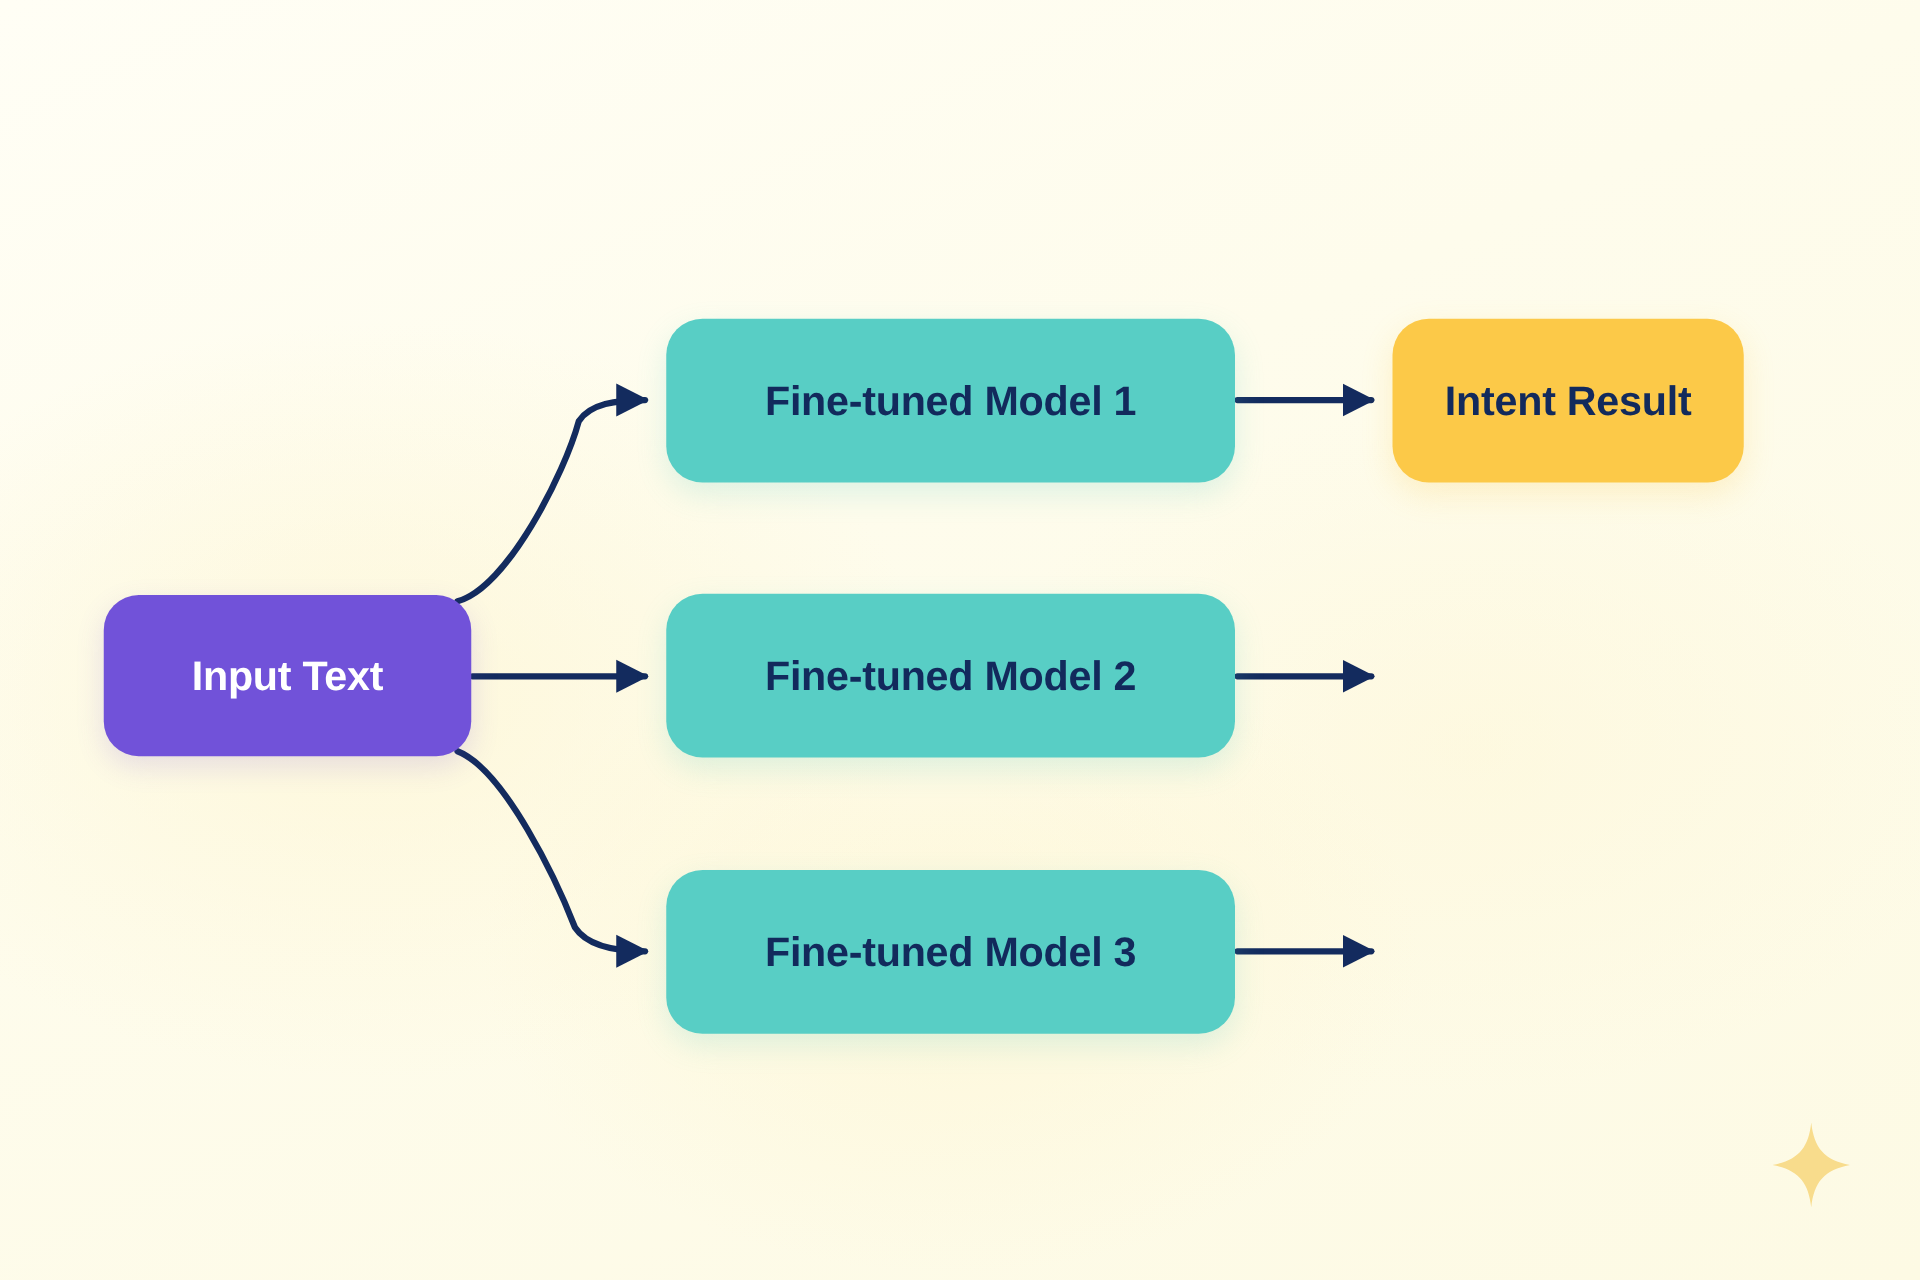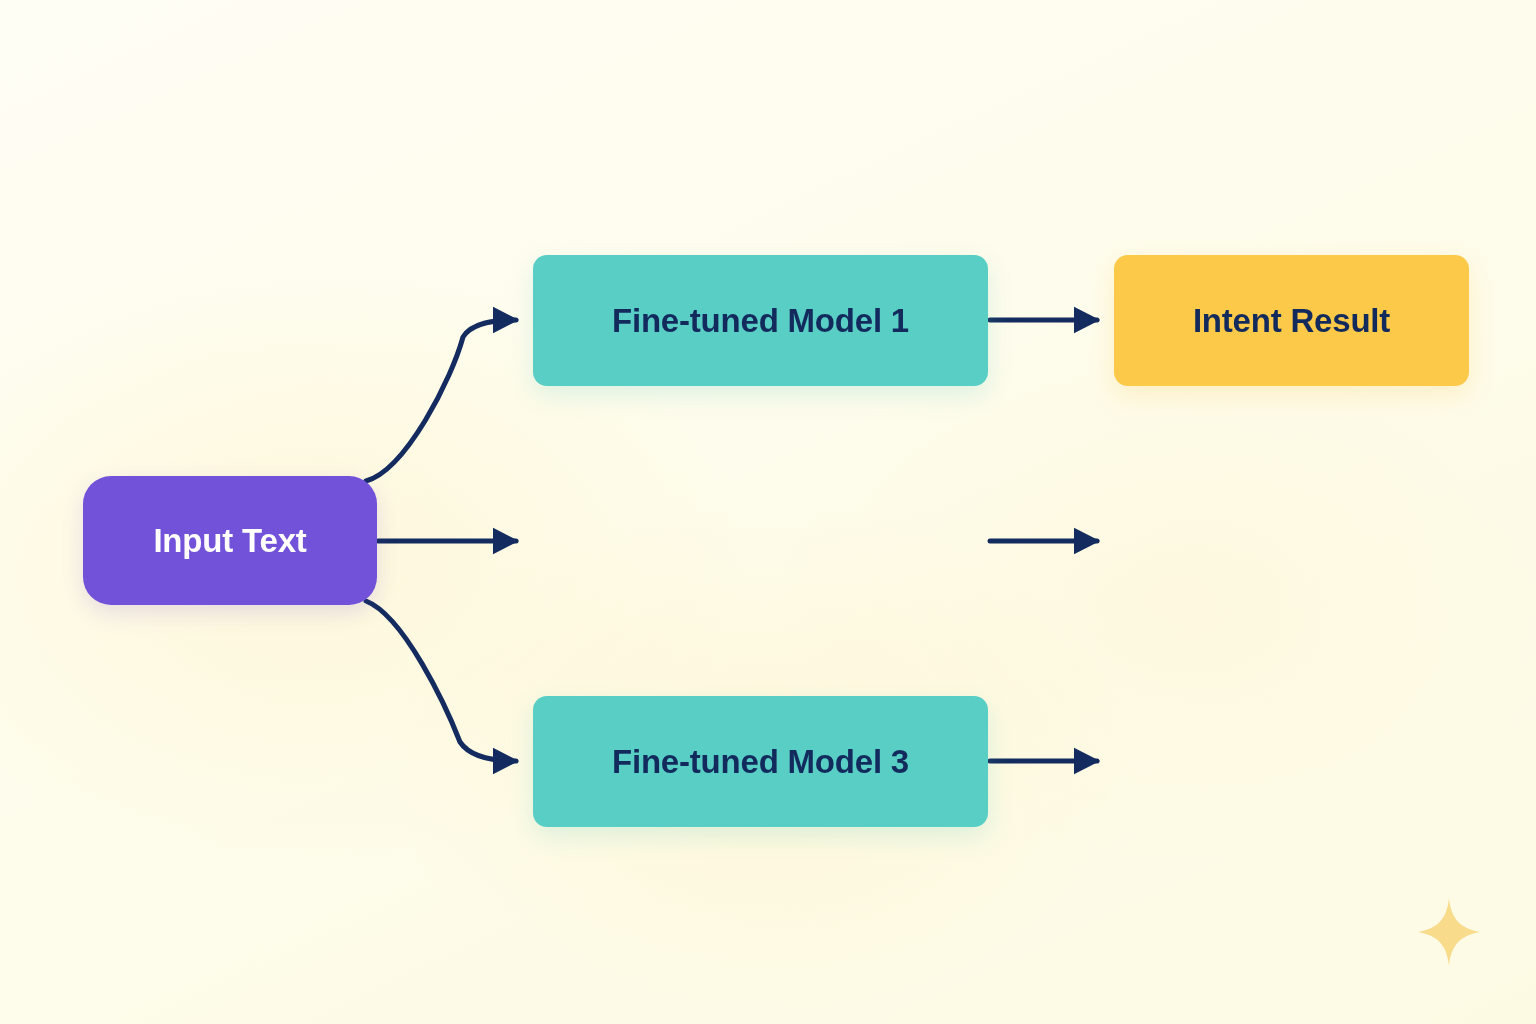--- a/index.html
+++ b/index.html
@@ -25,21 +25,21 @@
       radial-gradient(ellipse 560px 380px at 1180px 600px, rgba(254,245,210,0.40) 0%, rgba(254,245,210,0.0) 72%),
       linear-gradient(155deg, #FFFEF5 0%, #FEFCEC 42%, #FDFAE4 100%);
   }
 
   
   .node {
     position: absolute;
     display: flex;
     align-items: center;
     justify-content: center;
-    border-radius: 14px;
+    border-radius: 29px;
     text-align: center;
     letter-spacing: -0.2px;
     white-space: nowrap;
   }
 
   .node-label {
     font-weight: bold;
     line-height: 1;
   }
 
@@ -67,21 +67,21 @@
   .node-model .node-label {
     color: #122A5C;
     font-size: 33px;
   }
   .node-model.row1 { top: 255px; }
   .node-model.row2 { top: 475px; }
   .node-model.row3 { top: 696px; }
 
   .node-result {
     left: 1114px;
-    width: 355px;
+    width: 281px;
     height: 131px;
     background: #FCC948;
     box-shadow: 0 9px 24px rgba(252,201,72,0.22);
   }
   .node-result .node-label {
     color: #122A5C;
     font-size: 33px;
   }
   .node-result.row1 { top: 255px; }
   .node-result.row2 { top: 475px; }
@@ -131,20 +131,23 @@
     <path d="M 990,761 L 1097,761" fill="none" stroke="#132B5E" stroke-width="5" stroke-linecap="round" marker-end="url(#arrowhead)"></path>
   </svg>
 
   <div class="node node-input">
     <span class="node-label">Input Text</span>
   </div>
 
   <div class="node node-model row1">
     <span class="node-label">Fine-tuned Model 1</span>
   </div>
+  <div class="node node-model row2">
+    <span class="node-label">Fine-tuned Model 2</span>
+  </div>
   <div class="node node-model row3">
     <span class="node-label">Fine-tuned Model 3</span>
   </div>
 
   <div class="node node-result row1">
     <span class="node-label">Intent Result</span>
   </div>
 
   <svg class="sparkle" viewBox="0 0 62 68">
     <path d="M31 0 C33.2 20.5 41.6 30.2 62 34 C41.6 37.8 33.2 47.5 31 68 C28.8 47.5 20.4 37.8 0 34 C20.4 30.2 28.8 20.5 31 0 Z" fill="#F8DC8C"></path>

